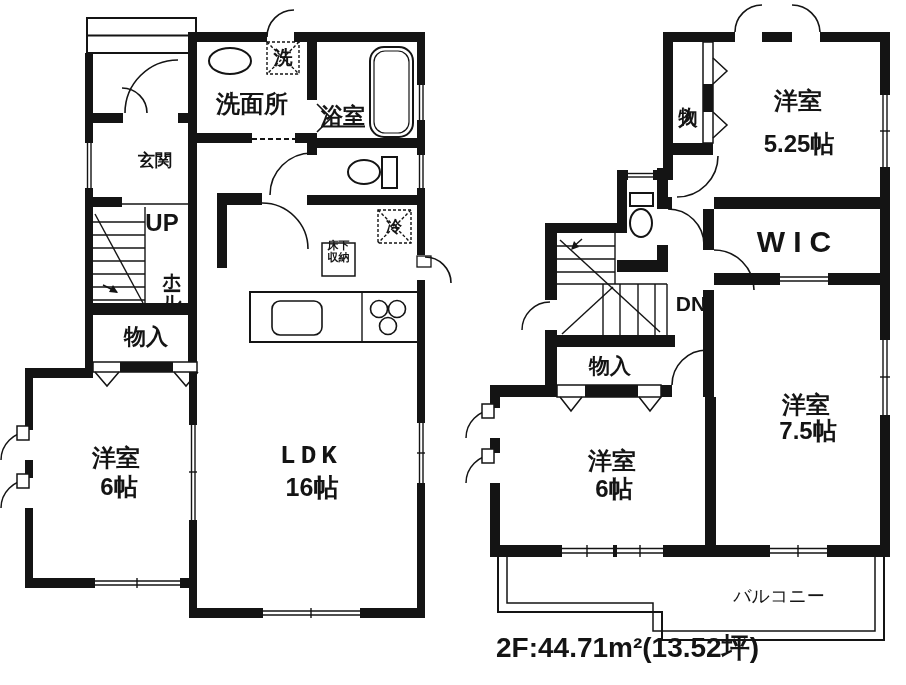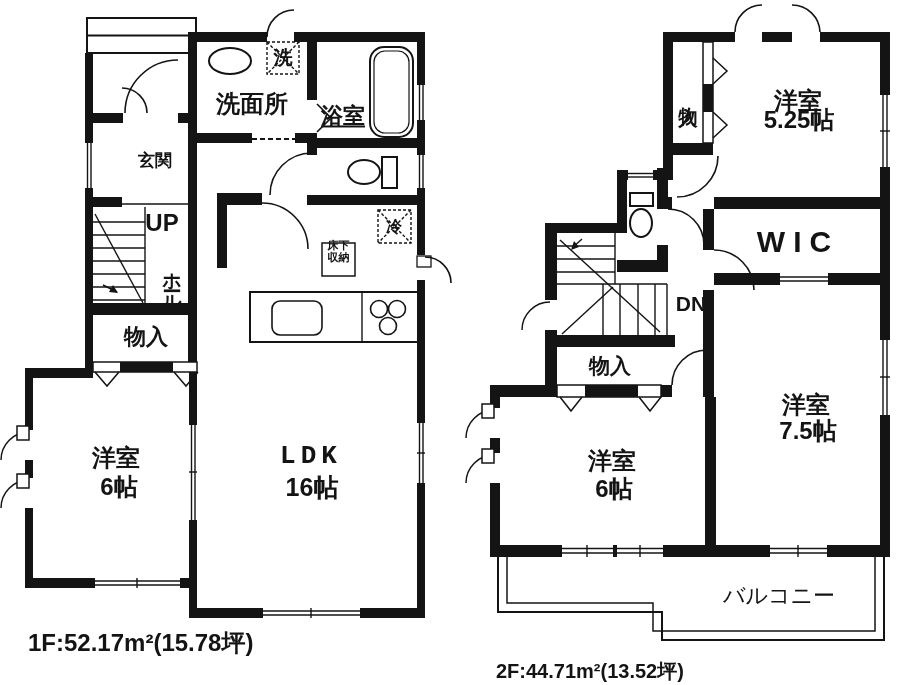--- a/index.html
+++ b/index.html
@@ -330,28 +330,27 @@
   <div class="lbl" style="left:155px;top:161px;font-size:17px;">玄関</div>
   <div class="lbl" style="left:162px;top:223px;font-size:24px;">UP</div>
   <div class="lbl vtext" style="left:172px;top:281px;font-size:19px;">ホール</div>
   <div class="lbl" style="left:146px;top:337px;font-size:22px;">物入</div>
   <div class="lbl" style="left:116px;top:458px;font-size:24px;">洋室</div>
   <div class="lbl" style="left:119px;top:487px;font-size:24px;">6帖</div>
   <div class="lbl" style="left:311px;top:457px;font-size:26px;letter-spacing:5px;font-family:Liberation Mono, monospace;">LDK</div>
   <div class="lbl" style="left:312px;top:487px;font-size:25px;">16帖</div>
   <div class="lbl" style="left:394px;top:227px;font-size:16px;">冷</div>
   <div class="lbl two-line" style="left:338.5px;top:252px;font-size:11px;width:24px;">床下収納</div>
-  <div class="area-caption" style="left:28px;top:627px;font-size:24px;">1F:52.17m²(15.78坪)</div>
 
   <div class="lbl vtext" style="left:688px;top:92px;font-size:19px;">物入</div>
   <div class="lbl" style="left:798px;top:101px;font-size:24px;">洋室</div>
-  <div class="lbl" style="left:799px;top:120px;font-size:24px;">5.25帖</div>
+  <div class="lbl" style="left:799px;top:144px;font-size:24px;">5.25帖</div>
   <div class="lbl" style="left:798px;top:242px;font-size:30px;letter-spacing:8px;">WIC</div>
   <div class="lbl" style="left:691px;top:304px;font-size:21px;">DN</div>
   <div class="lbl" style="left:610px;top:366px;font-size:21px;">物入</div>
   <div class="lbl" style="left:612px;top:461px;font-size:24px;">洋室</div>
   <div class="lbl" style="left:614px;top:489px;font-size:24px;">6帖</div>
   <div class="lbl" style="left:806px;top:405px;font-size:24px;">洋室</div>
   <div class="lbl" style="left:808px;top:431px;font-size:24px;">7.5帖</div>
-  <div class="lbl lbl-light" style="left:779px;top:596px;font-size:22px;">バルコニー</div>
-  <div class="area-caption" style="left:496px;top:658px;font-size:20px;">2F:44.71m²(13.52坪)</div>
+  <div class="lbl lbl-light" style="left:779px;top:596px;font-size:18px;">バルコニー</div>
+  <div class="area-caption" style="left:496px;top:629px;font-size:28px;">2F:44.71m²(13.52坪)</div>
 
 </div>
 
 </body></html>

